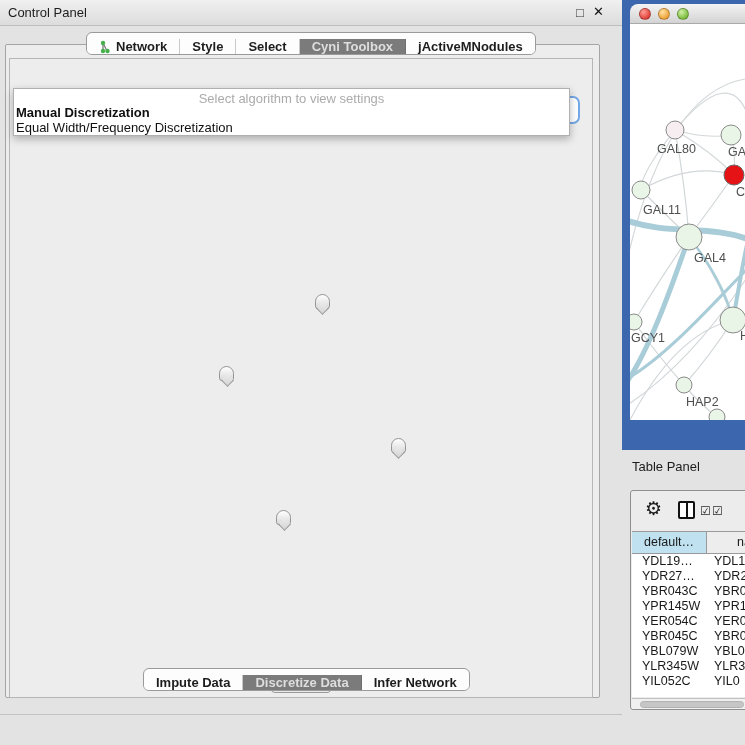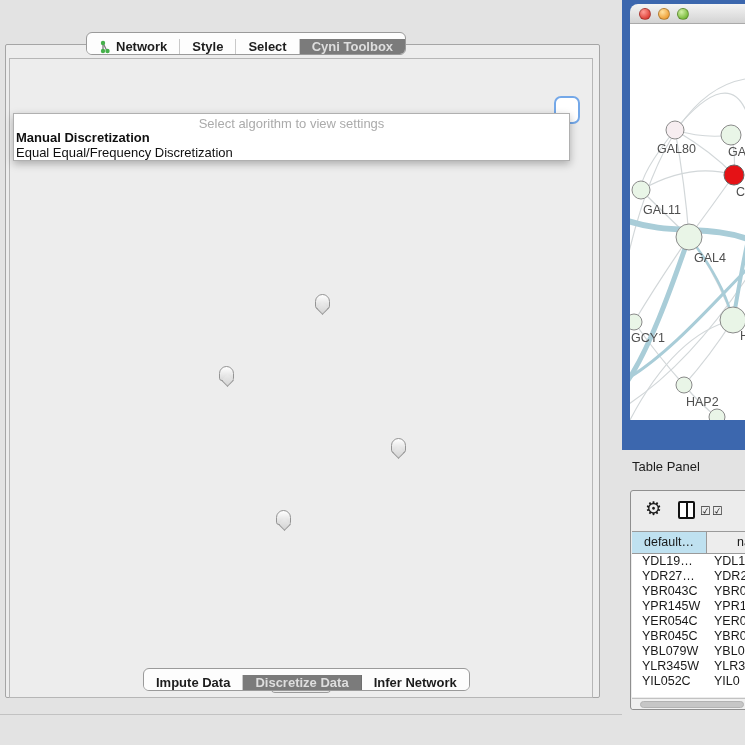--- a/index.html
+++ b/index.html
@@ -41,21 +41,21 @@
 
   #algo-group{left:20px;top:78px;width:565px;height:58px;}
   #tabledata-group{left:22px;top:139px;width:563px;height:42px;}
 
   
   #algo-combo-frag{position:absolute;left:554px;top:96px;width:26px;height:28px;
                    border:2px solid #74a8e8;border-radius:7px;background:#fff;z-index:4;}
 
   
   #algo-popup{position:absolute;left:13px;top:88px;width:557px;height:48px;background:#fff;
-              border:1px solid #b0b0b0;box-shadow:0 3px 8px rgba(0,0,0,.28);z-index:50;font-size:13px;margin-top:25px;}
+              border:1px solid #b0b0b0;box-shadow:0 3px 8px rgba(0,0,0,.28);z-index:50;font-size:13px;}
   #algo-popup .ph{color:#ababab;text-align:center;padding-top:2px;height:16px;}
   #algo-popup .item{padding:0 2px;line-height:15px;color:#101010;white-space:nowrap;}
   #algo-popup .item.first{font-weight:bold;}
 
   .combobox{position:absolute;height:24px;background:linear-gradient(#ffffff,#f1f1f1);
             border:1px solid #a8a8a8;border-radius:6px;font-size:13px;color:#141414;
             line-height:22px;padding-left:9px;}
   .combo-stepper{position:absolute;right:6px;top:3px;width:11px;height:17px;display:flex;
                  flex-direction:column;align-items:center;justify-content:center;gap:1px;}
   .arr-up{width:0;height:0;border-left:4px solid transparent;border-right:4px solid transparent;
@@ -146,20 +146,25 @@
   #tp-hscroll{position:absolute;left:1px;top:207px;width:128px;height:11px;background:#f0f0f0;
               border-top:1px solid #c2c2c2;}
   #tp-hthumb{position:absolute;left:8px;top:2px;width:104px;height:7px;border-radius:4px;
              background:#c6c6c6;border:1px solid #b2b2b2;}
 </style>
 </head>
 <body>
 
 <div id="screen">
 
+  <div id="titlebar">
+    <span id="win-title">Control Panel</span>
+    <span id="float-icon">□</span>
+    <span id="close-icon">✕</span>
+  </div>
 
   <div id="top-tabs" class="tabstrip">
       <span class="tab">
     <svg class="net-glyph" viewBox="0 0 12 14" style="display: inline-block;">
       <line x1="4" y1="3" x2="8" y2="11" stroke="#7a7a7a" stroke-width="1.3"></line>
       <line x1="4" y1="3" x2="4" y2="11" stroke="#7a7a7a" stroke-width="1.3"></line>
       <circle cx="4" cy="3" r="2.2" fill="#45b04a"></circle>
       <circle cx="4" cy="11" r="2.2" fill="#45b04a"></circle>
       <circle cx="8.5" cy="11" r="2.2" fill="#45b04a"></circle>
     </svg>
@@ -170,34 +175,38 @@
     <span class="tab-label">Style</span>
   </span>
       <span class="tab">
 
     <span class="tab-label">Select</span>
   </span>
       <span class="tab sel">
 
     <span class="tab-label">Cyni Toolbox</span>
   </span>
+      <span class="tab">
+
+    <span class="tab-label">jActiveMNodules</span>
+  </span>
     </div>
 
   <div id="main-panel"></div>
   <div id="content-pane"></div>
 
   <div id="algo-group" class="group">
     <span class="group-title t-gray">Discretization Algorithm</span>
   </div>
   <div id="algo-combo-frag"></div>
 
   <div id="algo-popup">
     <div class="ph">Select algorithm to view settings</div>
     <div class="item first">Manual Discretization</div>
-    <div class="item">Equal Equal/Frequency Discretization</div>
+    <div class="item">Equal Width/Frequency Discretization</div>
   </div>
 
   <div id="tabledata-group" class="group">
     <span class="group-title t-black">Table Data</span>
   </div>
   <div id="tabledata-combo" class="combobox">
     <span>galFiltered.sif default node</span>
     <span class="combo-stepper">
       <span class="arr-up"></span>
         <span class="arr-dn"></span>

